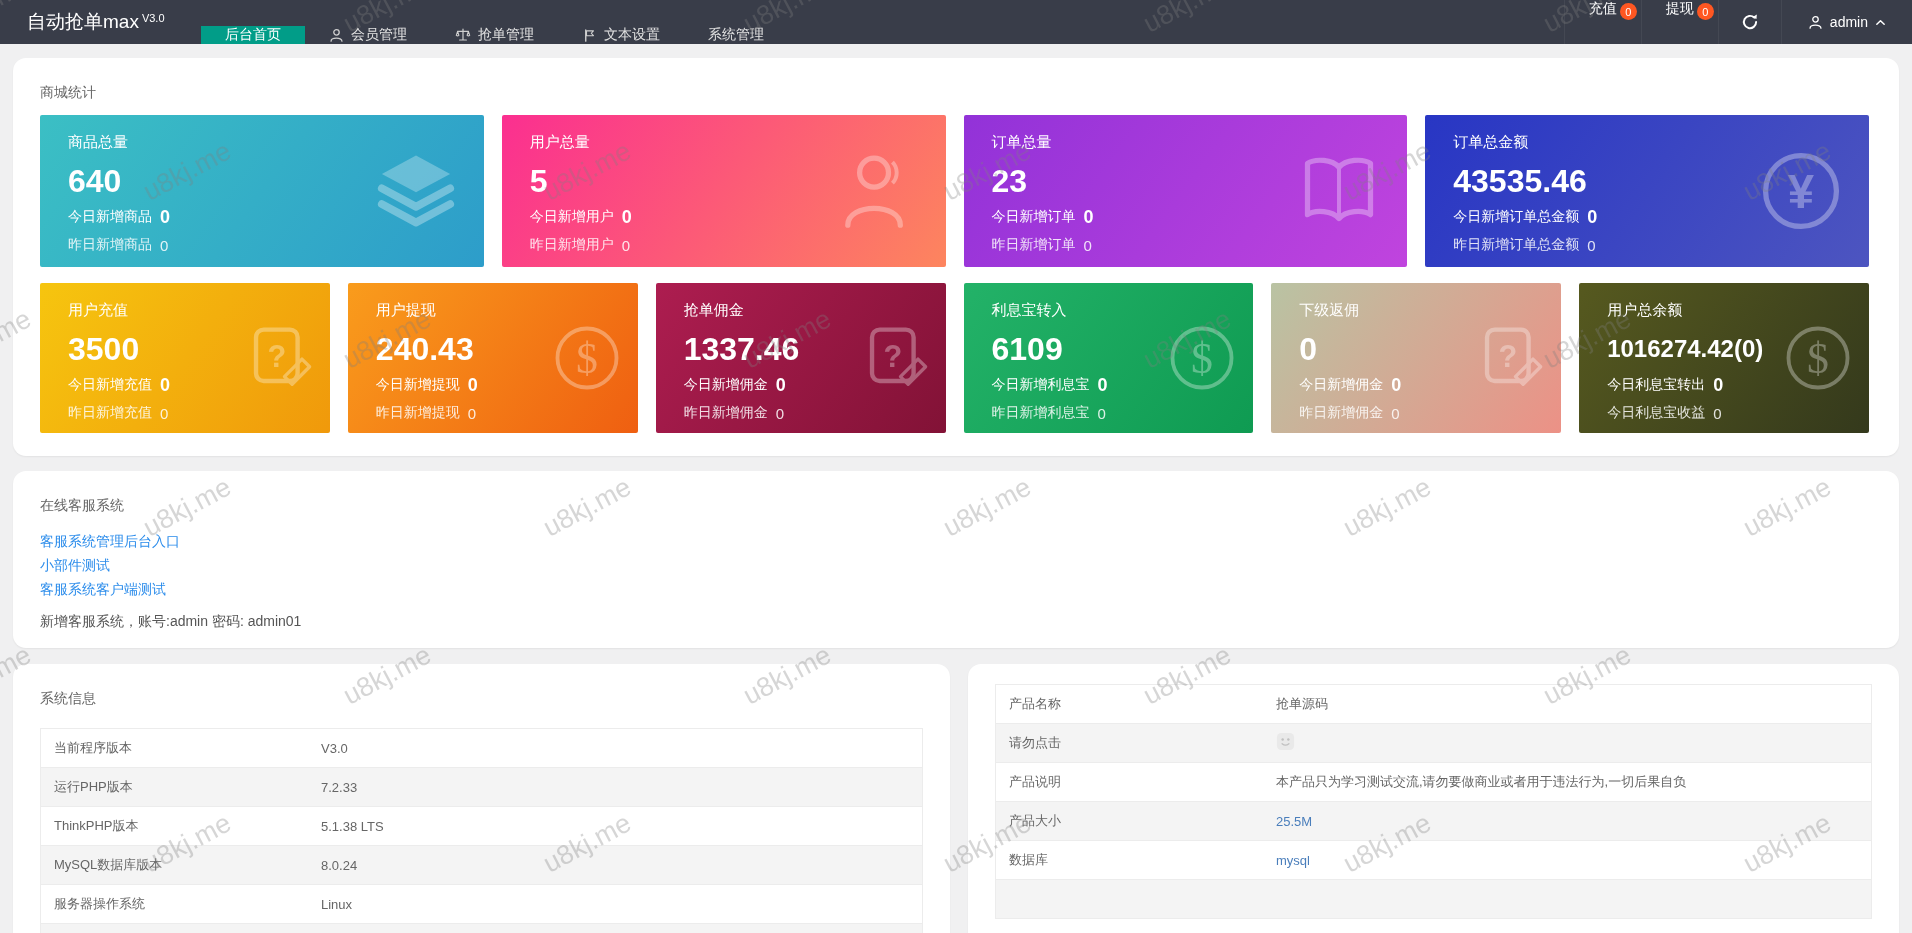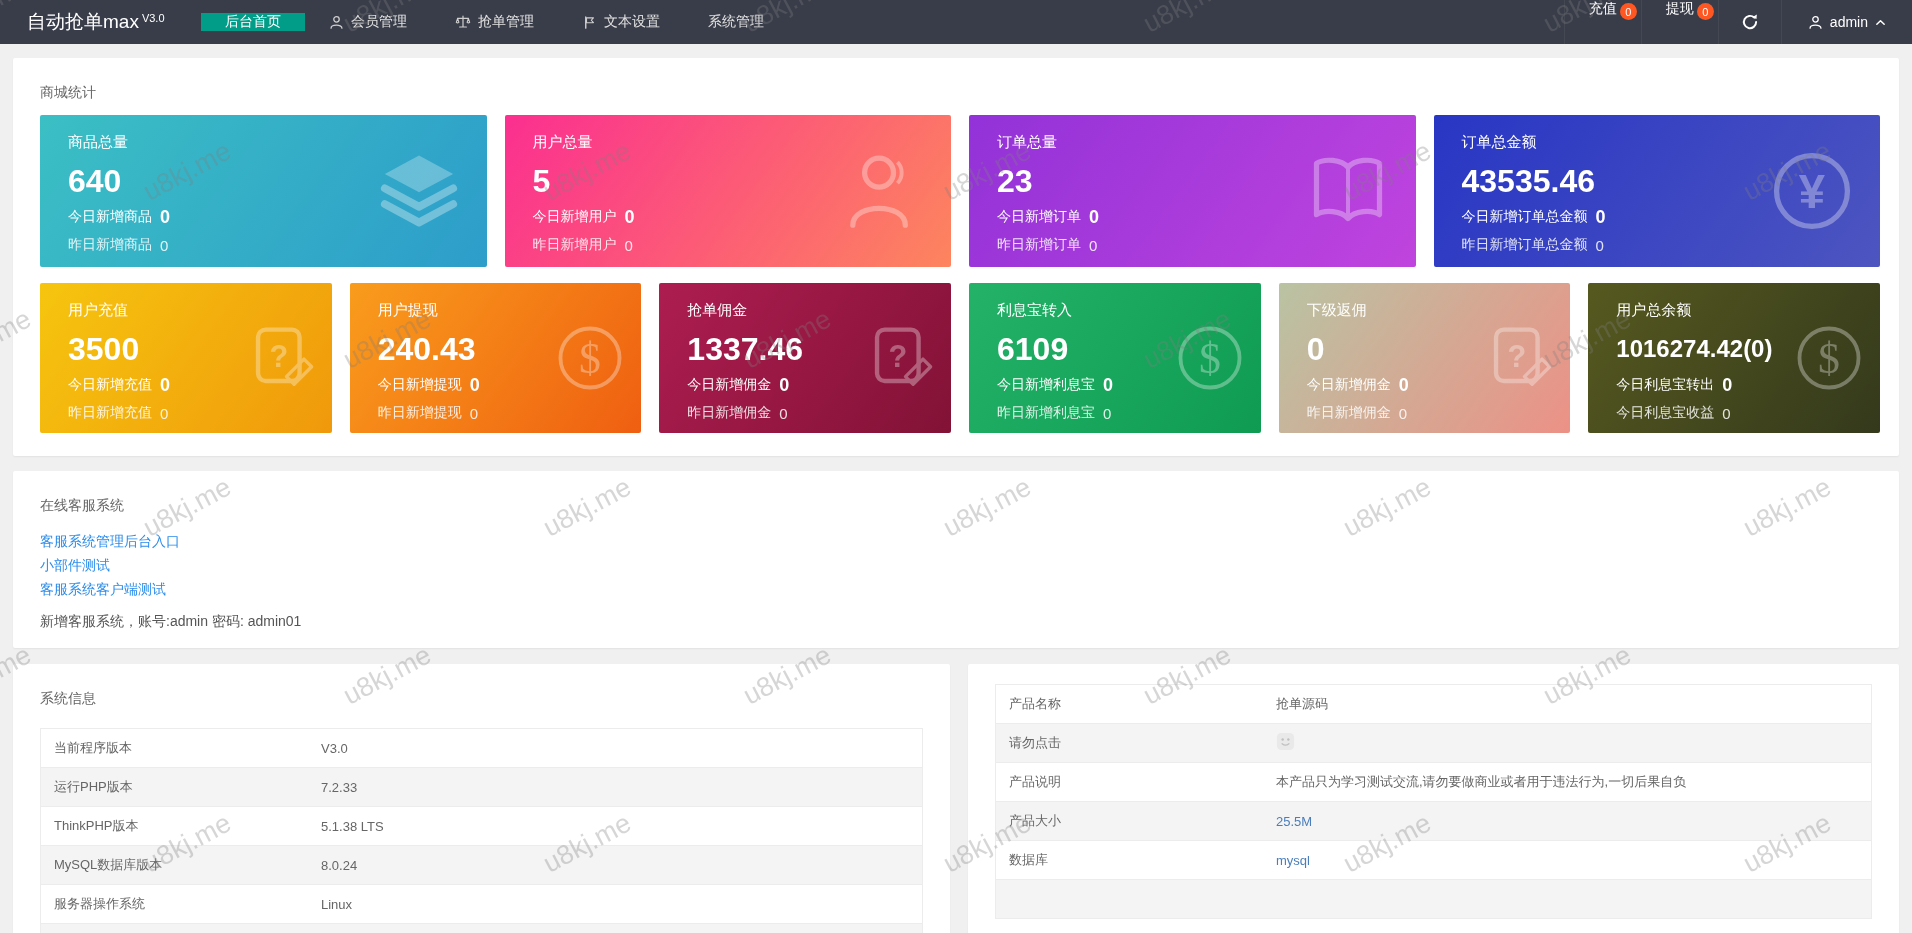--- a/index.html
+++ b/index.html
@@ -13,45 +13,45 @@
   .icon{ display:inline-flex; align-items:center; justify-content:center; }
   .icon svg{ display:block; }
 
   
   .header{
     position:absolute; top:0; left:0; right:0; height:44px;
     background:#393d49; color:#fff; display:flex; align-items:stretch; z-index:5;
   }
   .brand{ width:201px; padding-left:27px; display:flex; align-items:center; font-size:19px; color:#fff; white-space:nowrap; }
   .brand sup{ font-size:11px; margin-left:3px; transform:translateY(-4px); }
-  .nav{ display:flex; align-items:center; }
+  .nav{ display:flex; align-items:flex-end; }
   .nav-item{ padding:0 24px; display:flex; align-items:center; gap:7px; font-size:14px; color:#e2e2e2; cursor:pointer; }
   .nav-item .icon{ color:#cfcfcf; }
   .nav-item.active{ background:#019d88; color:#fff; }
   .hspacer{ flex:1; }
   .actions{ display:flex; align-items:stretch; }
   .action{ position:relative; padding:0 24px; display:flex; align-items:flex-start; font-size:14px; cursor:pointer; border-left:1px solid rgba(255,255,255,.06); }
   .badge{
     position:absolute; top:3px; right:4px; background:#ff5722; color:#fff;
     font-size:11px; min-width:17px; height:17px; border-radius:9px;
     display:flex; align-items:center; justify-content:center; padding:0 4px;
   }
   .refresh-btn{ padding:0 22px; display:flex; align-items:center; cursor:pointer; border-left:1px solid rgba(255,255,255,.06); color:#fff; }
   .admin{ padding:0 26px; display:flex; align-items:center; gap:7px; font-size:14px; cursor:pointer; border-left:1px solid rgba(255,255,255,.06); }
 
   
-  .panel{ position:absolute; background:#fff; border-radius:2px; box-shadow:0 1px 2px rgba(0,0,0,.06); }
+  .panel{ position:absolute; background:#fff; border-radius:13px; box-shadow:0 1px 2px rgba(0,0,0,.06); }
   #stats-panel{ left:13px; top:58px; width:1886px; height:398px; }
   #service-panel{ left:13px; top:471px; width:1886px; height:177px; }
   #sysinfo-panel{ left:13px; top:664px; width:937px; height:320px; }
   #product-panel{ left:968px; top:664px; width:931px; height:320px; }
   .section-title{ font-size:14px; color:#666; padding:26px 0 0 27px; }
 
   
-  .cards{ position:absolute; left:27px; right:19px; display:grid; gap:18px; }
+  .cards{ position:absolute; left:27px; right:30px; display:grid; gap:18px; }
   #cards-row1{ top:57px; height:152px; grid-template-columns:repeat(4,1fr); }
   #cards-row2{ top:225px; height:150px; grid-template-columns:repeat(6,1fr); }
   .card{ position:relative; color:#fff; padding:18px 20px 0 28px; overflow:hidden; border-radius:2px; }
   .card-title{ font-size:15px; height:20px; margin-bottom:10px; }
   .card-value{ font-size:32px; font-weight:bold; height:36px; line-height:36px; margin-bottom:6px; white-space:nowrap; }
   .card-value.small{ font-size:24px; }
   .card-line{ height:24px; margin-bottom:4px; display:flex; align-items:center; gap:8px; font-size:14px; }
   .card-line b{ font-size:18px; font-weight:bold; }
   .card-line.dim{ opacity:.85; }
   .card-line.dim .v{ font-size:15px; font-weight:normal; }

